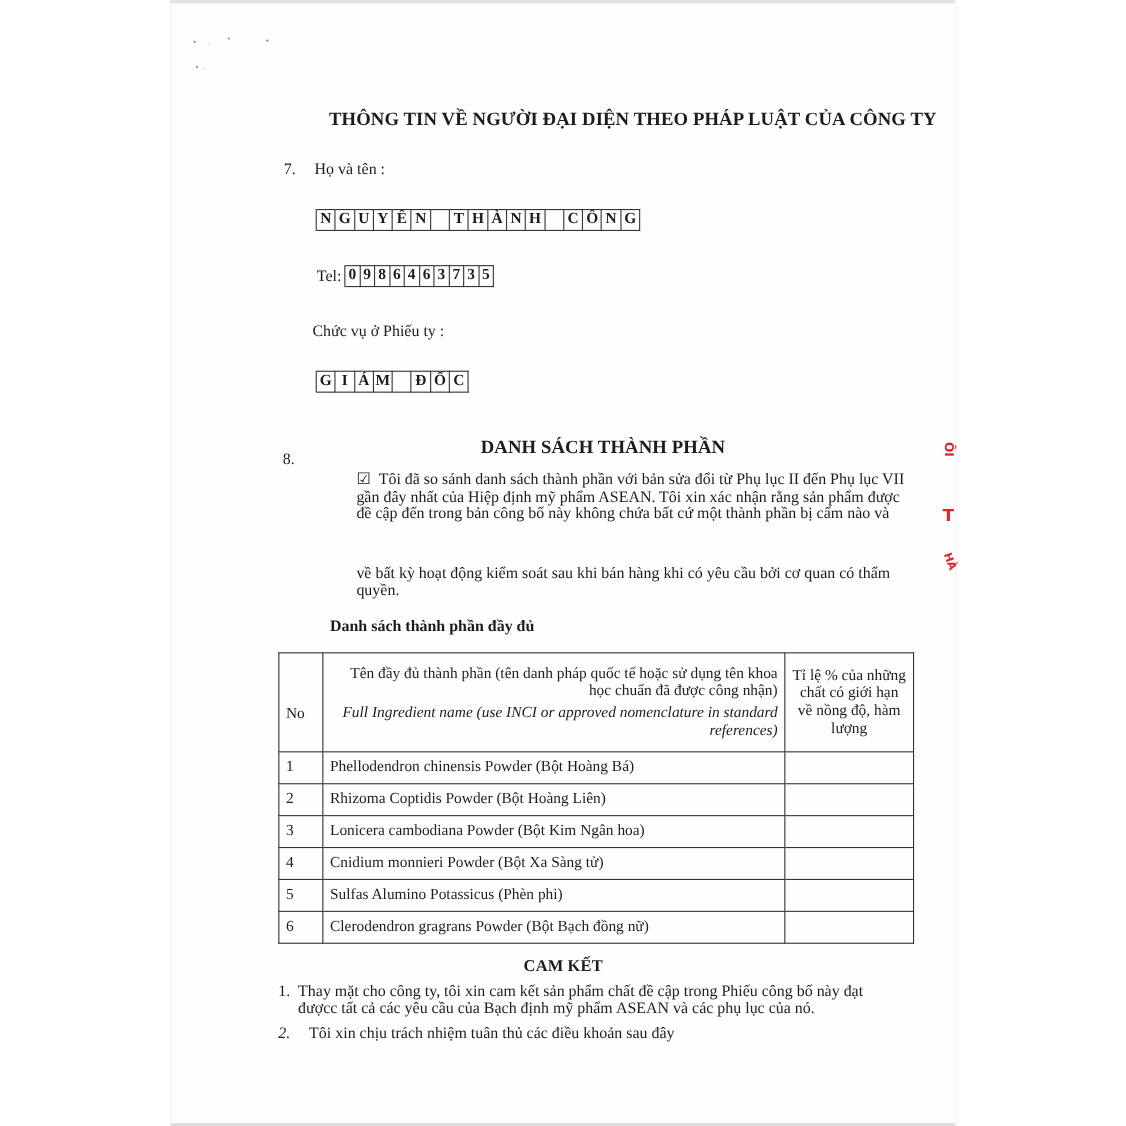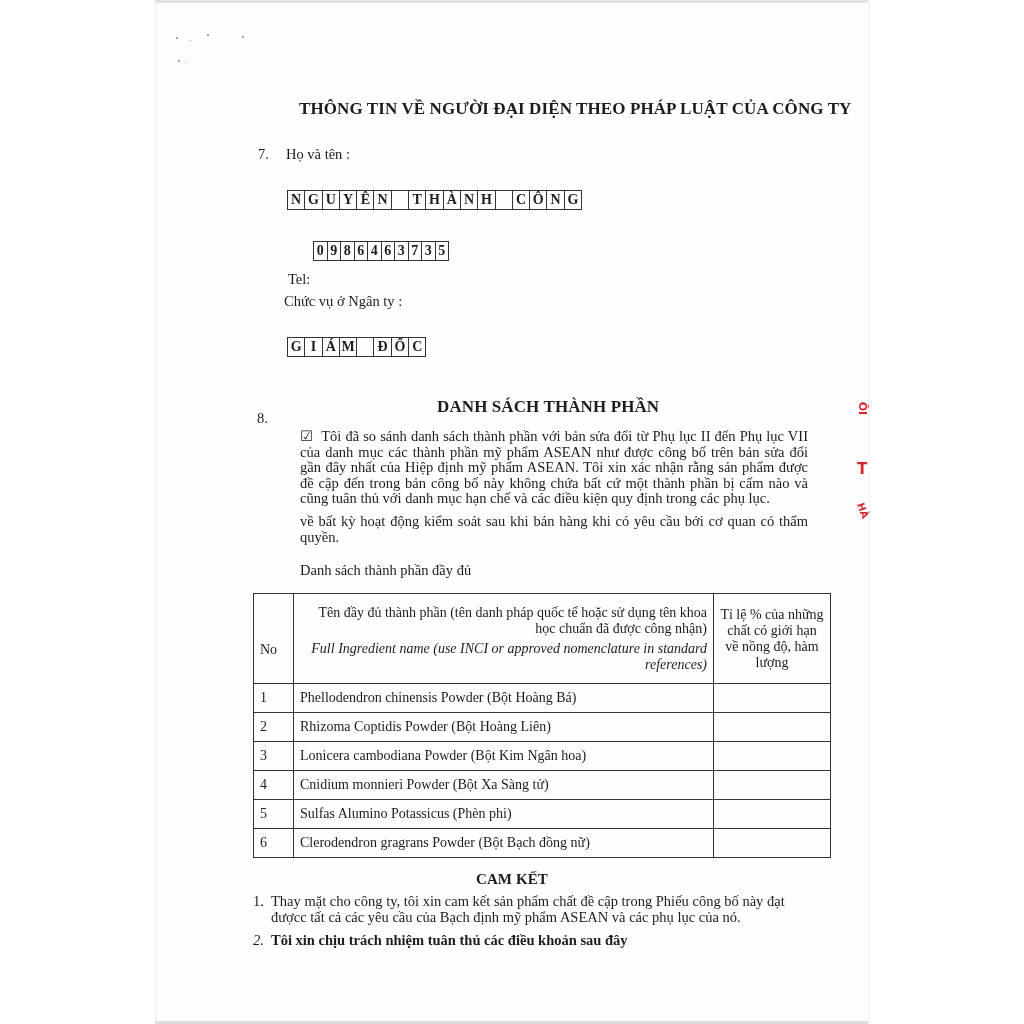--- a/index.html
+++ b/index.html
@@ -21,21 +21,21 @@
   .txt { font-size:14.5px; }
 
   .boxes { position:absolute; display:flex; border-left:1px solid #333; }
   .box {
     border-top:1px solid #333; border-bottom:1px solid #333; border-right:1px solid #333;
     height:20px; display:flex; align-items:center; justify-content:center;
     font-weight:bold; font-size:14px; box-sizing:border-box;
   }
 
   .para { position:absolute; font-size:14.5px; line-height:15.5px; text-align:justify; }
-  .para .line { display:block; white-space:nowrap; text-align:justify; text-align-last:justify; }
+  .para .line { display:block; white-space:nowrap; text-align:justify; text-align-last:justify;margin-left:24px; }
   .para .line.last { text-align-last:left; }
 
   table.ing {
     position:absolute; left:253px; top:593px; width:578px;
     border-collapse:collapse; font-size:14px;
   }
   table.ing td { border:1px solid #333; padding:0 6px; vertical-align:middle; }
   table.ing tr.data td { height:28px; }
   .col-no { width:27px; }
   .col-pct { width:104px; text-align:center; line-height:16px; }
@@ -76,63 +76,61 @@
     <div class="box" style="width: 17.3px;">À</div>
     <div class="box" style="width: 17.3px;">N</div>
     <div class="box" style="width: 17.3px;">H</div>
     <div class="box" style="width: 17.3px;"></div>
     <div class="box" style="width: 17.3px;">C</div>
     <div class="box" style="width: 17.3px;">Ô</div>
     <div class="box" style="width: 17.3px;">N</div>
     <div class="box" style="width: 17.3px;">G</div>
   </div>
 
-<div class="abs txt" style="left:288px;top:243px;margin-top:28px;">Tel:</div>
+<div class="abs txt" style="left:288px;top:243px;">Tel:</div>
 <div class="boxes" id="tel-boxes" style="left:313px;top:241px;">
     <div class="box" style="width: 13.5px;">0</div>
     <div class="box" style="width: 13.5px;">9</div>
     <div class="box" style="width: 13.5px;">8</div>
     <div class="box" style="width: 13.5px;">6</div>
     <div class="box" style="width: 13.5px;">4</div>
     <div class="box" style="width: 13.5px;">6</div>
     <div class="box" style="width: 13.5px;">3</div>
     <div class="box" style="width: 13.5px;">7</div>
     <div class="box" style="width: 13.5px;">3</div>
     <div class="box" style="width: 13.5px;">5</div>
   </div>
 
-<div class="abs txt" style="left:284px;top:293px;">Chức vụ ở Ngân ty :</div>
+<div class="abs txt" style="left:284px;top:293px;">Chức vụ ở Phiếu ty :</div>
 <div class="boxes" id="position-boxes" style="left:287px;top:337px;">
     <div class="box" style="width: 17.3px;">G</div>
     <div class="box" style="width: 17.3px;">I</div>
     <div class="box" style="width: 17.3px;">Á</div>
     <div class="box" style="width: 17.3px;">M</div>
     <div class="box" style="width: 17.3px;"></div>
     <div class="box" style="width: 17.3px;">Đ</div>
     <div class="box" style="width: 17.3px;">Ố</div>
     <div class="box" style="width: 17.3px;">C</div>
   </div>
 
 <div class="abs title" style="left:437px;top:397px;">DANH SÁCH THÀNH PHẦN</div>
 <div class="abs txt" style="left:257px;top:410px;">8.</div>
 
 <div class="para" style="left:300px;top:429px;width:508px;">
   <span class="line"><span>☑</span>&nbsp;&nbsp;<span>Tôi đã so sánh danh sách thành phần với bản sửa đổi từ Phụ lục II đến Phụ lục VII</span></span>
-  <span class="line">của danh mục các thành phần mỹ phẩm ASEAN như được công bố trên bản sửa đổi</span>
   <span class="line">gần đây nhất của Hiệp định mỹ phẩm ASEAN. Tôi xin xác nhận rằng sản phẩm được</span>
   <span class="line">đề cập đến trong bản công bố này không chứa bất cứ một thành phần bị cấm nào và</span>
-  <span class="line last">cũng tuân thủ với danh mục hạn chế và các điều kiện quy định trong các phụ lục.</span>
 </div>
 
 <div class="para" style="left:300px;top:514px;width:508px;">
   <span class="line">về bất kỳ hoạt động kiểm soát sau khi bán hàng khi có yêu cầu bởi cơ quan có thẩm</span>
   <span class="line last">quyền.</span>
 </div>
 
-<div class="abs" style="left:300px;top:562px;font-weight:normal;font-size:14.5px;">Danh sách thành phần đầy đủ</div>
+<div class="abs" style="left:300px;top:562px;font-weight:bold;font-size:14.5px;">Danh sách thành phần đầy đủ</div>
 
 <table class="ing">
   <tbody>
       <tr style="height:90px;">
     <td class="col-no" style="vertical-align:bottom;padding-bottom:25px;">No</td>
     <td class="hdr-name">
       <div>Tên đầy đủ thành phần (tên danh pháp quốc tế hoặc sử dụng tên khoa học chuẩn đã được công nhận)</div>
       <div class="italic" style="margin-top:4px;font-style:italic;">Full Ingredient name (use INCI or approved nomenclature in standard references)</div>
     </td>
     <td class="col-pct">Tỉ lệ % của những chất có giới hạn về nồng độ, hàm lượng</td>
@@ -170,17 +168,17 @@
         <td class="col-pct"></td>
       </tr>
     </tbody>
 </table>
 
 <div class="abs title" style="left:476px;top:871px;font-size:15px;">CAM KẾT</div>
 <div class="abs txt" style="left:253px;top:893px;">1.</div>
 <div class="abs txt" style="left:271px;top:893px;">Thay mặt cho công ty, tôi xin cam kết sản phẩm chất đề cập trong Phiếu công bố này đạt</div>
 <div class="abs txt" style="left:271px;top:909px;">đượcc tất cả các yêu cầu của Bạch định mỹ phẩm ASEAN và các phụ lục của nó.</div>
 <div class="abs txt" style="left:253px;top:932px;font-style:italic;">2.</div>
-<div class="abs txt" style="left:271px;top:932px;font-weight:bold;">Tôi xin chịu trách nhiệm tuân thủ các điều khoản sau đây</div>
+<div class="abs txt" style="left:281px;top:932px;">Tôi xin chịu trách nhiệm tuân thủ các điều khoản sau đây</div>
 
 <div class="red-mark" style="left:856px;top:402px;font-size:11px;transform:rotate(90deg);">ÔI</div>
 <div class="red-mark" style="left:857px;top:460px;font-size:15px;">T</div>
 <div class="red-mark" style="left:855px;top:505px;font-size:10px;transform:rotate(70deg);">HÀ</div>
 
 </body></html>

